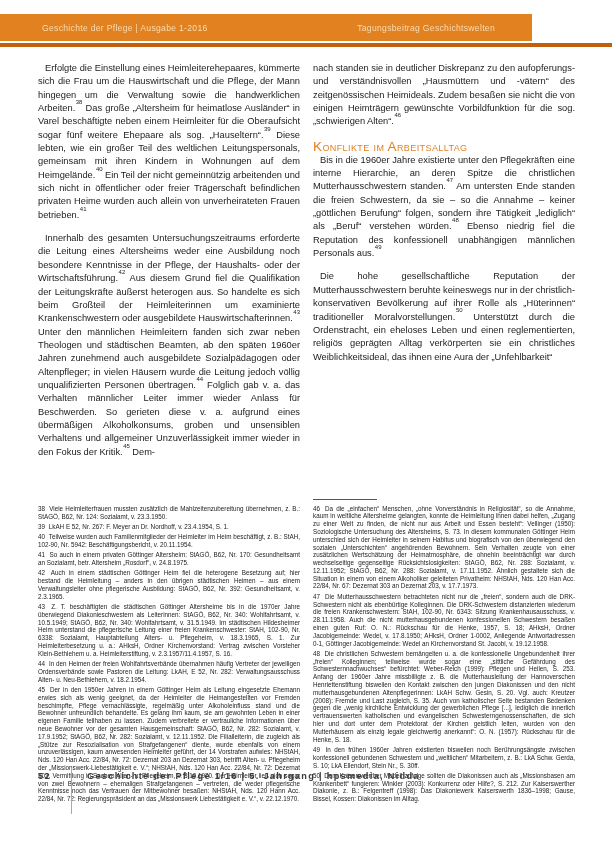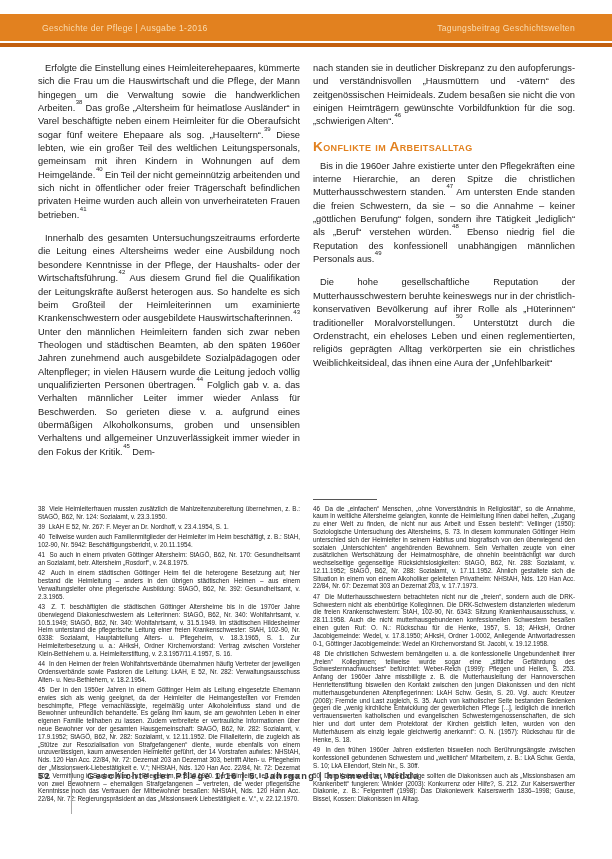--- a/index.html
+++ b/index.html
@@ -15,21 +15,21 @@
   body{
     width:612px;height:859px;
     background:#ffffff;
     font-family:"Liberation Sans","DejaVu Sans",sans-serif;
     position:relative;overflow:hidden;
   }
   .page{position:absolute;inset:0;background:#ffffff;}
 
   
   .topbar{
-    position:absolute;left:0;top:14px;width:612px;height:27px;
+    position:absolute;left:0;top:14px;width:532px;height:27px;
     background:var(--accent);
     display:flex;justify-content:space-between;align-items:center;
     padding:0 37px 0 42px;
     color:var(--header-text);
     font-size:8.6px;letter-spacing:.3px;text-align:center;
   }
   .topbar-rule{
     position:absolute;left:0;top:43px;width:612px;height:4px;
     background:var(--accent-dark);
   }
@@ -45,22 +45,22 @@
     color:var(--body-text);
     hyphens:auto;-webkit-hyphens:auto;word-spacing:-0.2px;
   }
   .para{margin:0;}
   .para + .para{margin-top:10px;}
   .para.indent{text-indent:7px;}
   .heading{
     font-variant:small-caps;
     color:var(--accent);
     font-size:13.5px;line-height:15px;
-    font-weight:700;letter-spacing:.4px;
-    margin:10px 0 6px 0;
+    font-weight:400;letter-spacing:.4px;
+    margin:10px 0 0 0;
     text-align:left;text-indent:0;
   }
   sup{
     font-size:6px;line-height:0;
     position:relative;top:-3px;margin-left:.5px;
   }
 
   
   .footnotes{
     margin-top:auto;padding-top:6px;

